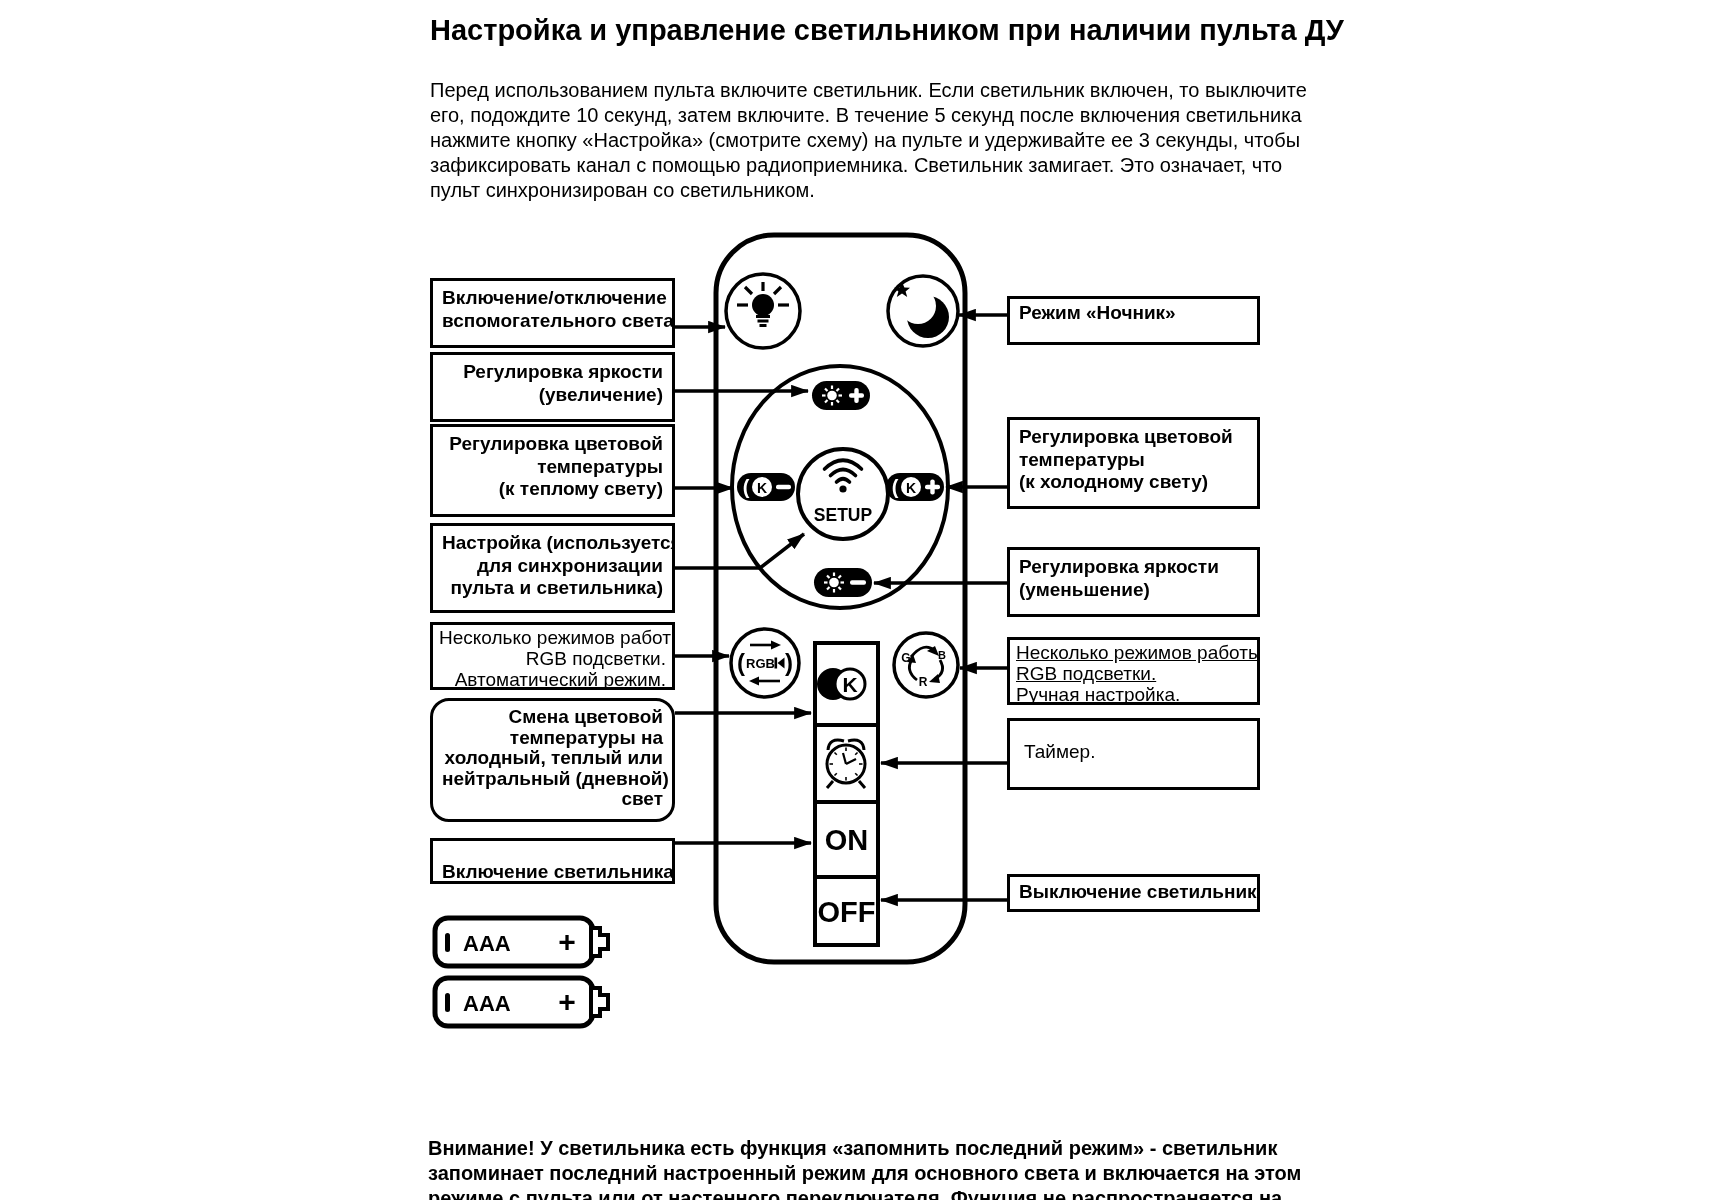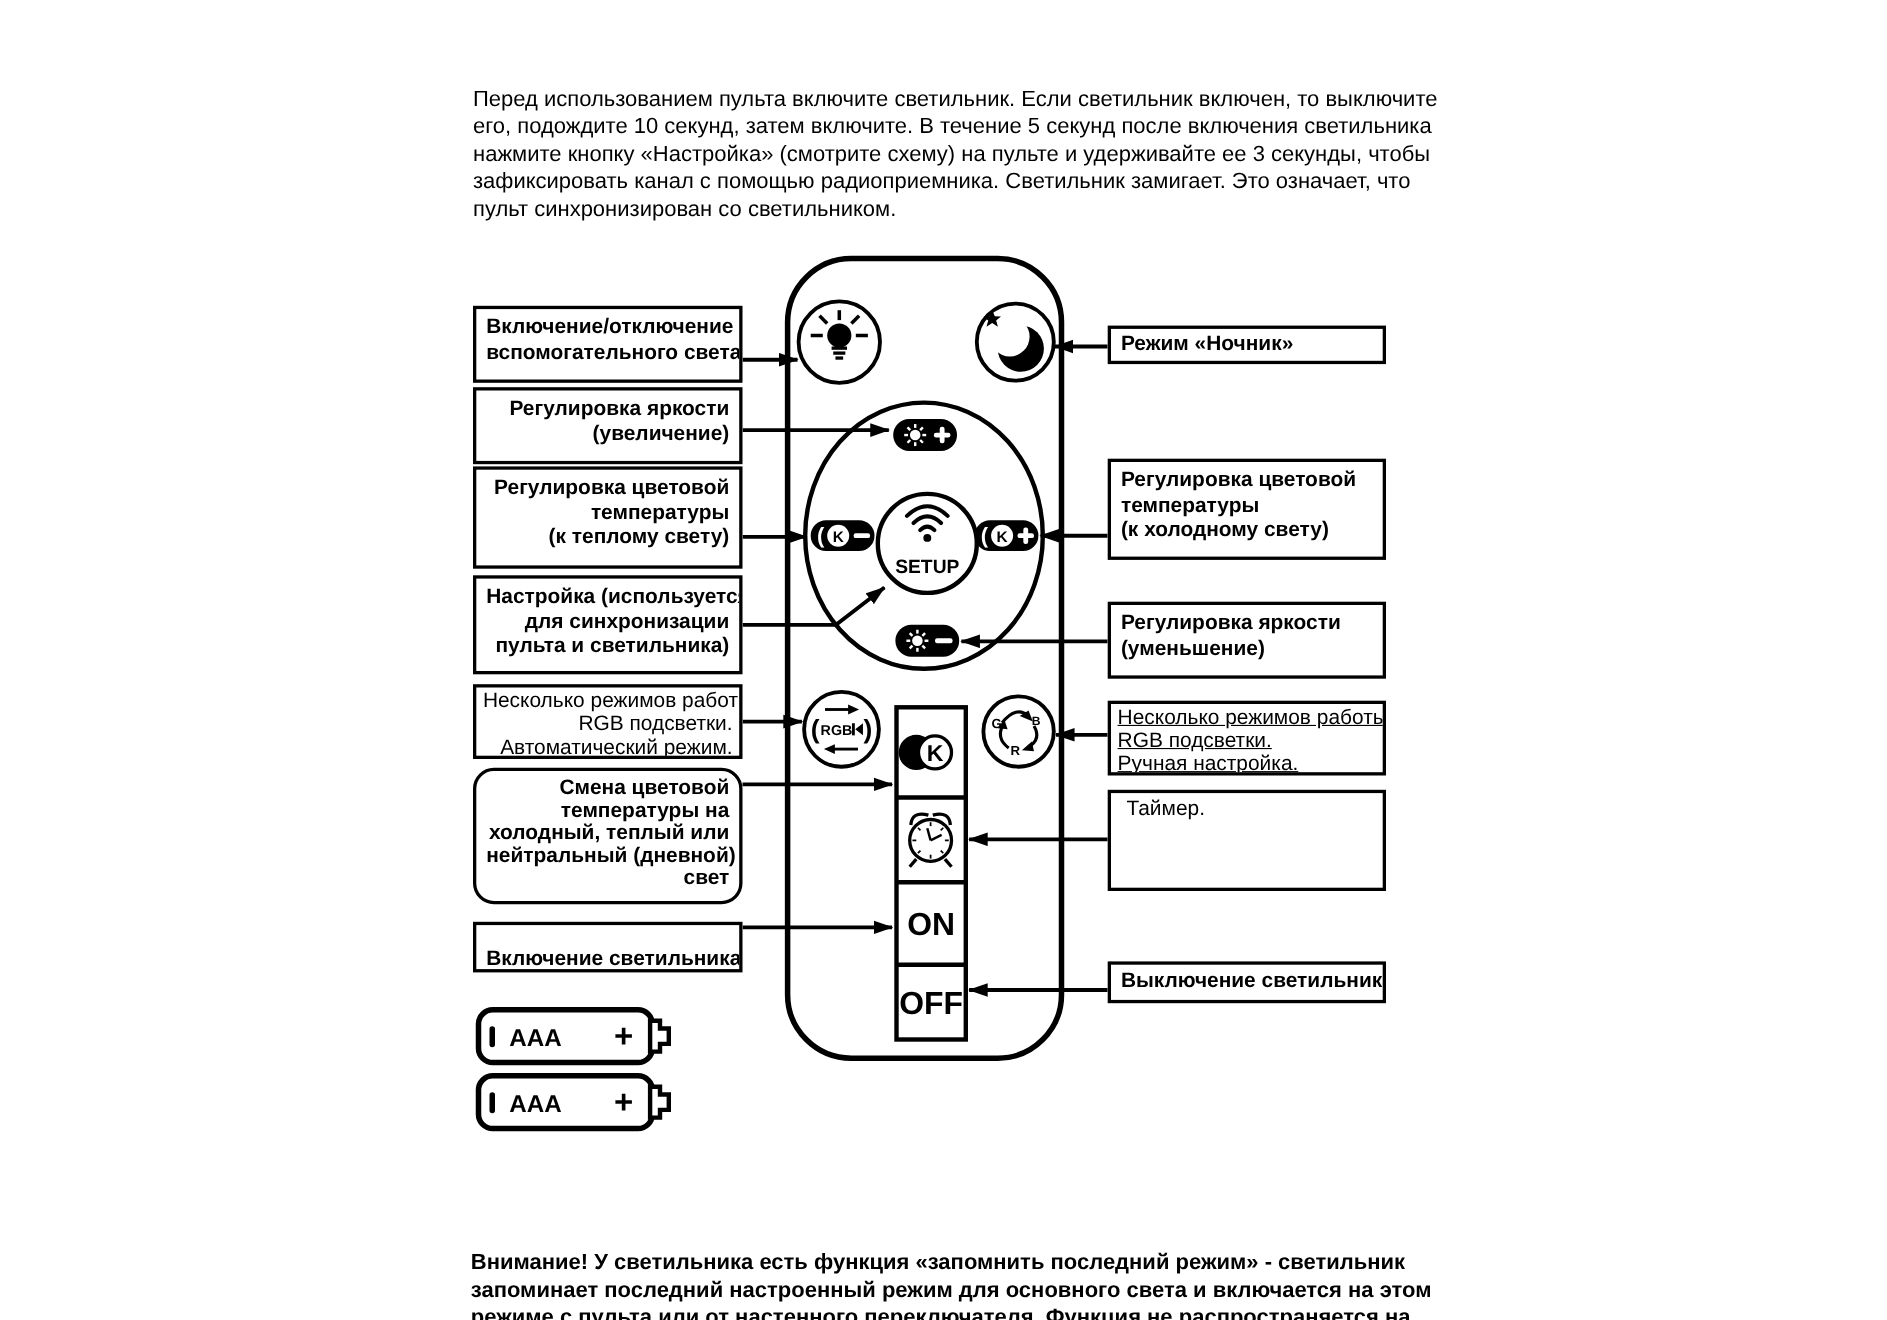--- a/index.html
+++ b/index.html
@@ -221,20 +221,21 @@
     </g>
     <g>
       <rect x="435" y="978" width="158" height="48" rx="13" fill="#fff" stroke="#000" stroke-width="5"></rect>
       <rect x="445" y="993" width="5" height="19" rx="2.5" fill="#000"></rect>
       <text x="463" y="1011" font-size="22" font-weight="bold" fill="#000">AAA</text>
       <text x="567" y="1012" font-size="30" font-weight="bold" fill="#000" text-anchor="middle">+</text>
       <path d="M591,988 l9,0 0,7 8,0 0,14 -8,0 0,7 -9,0 z" fill="#fff" stroke="#000" stroke-width="4"></path>
     </g>
   </svg>
 
+  <div id="title" class="txt">Настройка и управление светильником при наличии пульта ДУ</div>
   <div id="intro" class="txt">Перед использованием пульта включите светильник. Если светильник включен, то выключите
 его, подождите 10 секунд, затем включите. В течение 5 секунд после включения светильника
 нажмите кнопку «Настройка» (смотрите схему) на пульте и удерживайте ее 3 секунды, чтобы
 зафиксировать канал с помощью радиоприемника. Светильник замигает. Это означает, что
 пульт синхронизирован со светильником.</div>
 
   <div class="callout L" style="top:278px;height:70px;">Включение/отключение
 вспомогательного света</div>
   <div class="callout L" style="top:352px;height:70px;">Регулировка яркости
 (увеличение)</div>
@@ -247,29 +248,29 @@
   <div class="callout L light" style="top:622px;height:68px;">Несколько режимов работы
 RGB подсветки.
 Автоматический режим.</div>
   <div class="callout L" style="top:698px;height:124px;line-height:20.5px;border-radius:19px;">Смена цветовой
 температуры на
 холодный, теплый или
 нейтральный (дневной)
 свет</div>
   <div class="callout L" style="top:838px;height:36px;padding:20px 9px;">Включение светильника</div>
 
-  <div class="callout R" style="top:296px;height:35px;padding:3px 9px;">Режим «Ночник»</div>
+  <div class="callout R" style="top:296px;height:49px;padding:3px 9px;">Режим «Ночник»</div>
   <div class="callout R" style="top:417px;height:92px;">Регулировка цветовой
 температуры
 (к холодному свету)</div>
   <div class="callout R" style="top:547px;height:70px;">Регулировка яркости
 (уменьшение)</div>
   <div class="callout R light" style="top:637px;height:68px;text-decoration:underline;">Несколько режимов работы
 RGB подсветки.
 Ручная настройка.</div>
-  <div class="callout R light" style="top:718px;height:92px;padding:4px 14px;">Таймер.</div>
+  <div class="callout R light" style="top:718px;height:72px;padding:20px 14px;">Таймер.</div>
   <div class="callout R" style="top:874px;height:38px;padding:4px 9px;">Выключение светильника</div>
 
   <div id="warning" class="txt">Внимание! У светильника есть функция «запомнить последний режим» - светильник
 запоминает последний настроенный режим для основного света и включается на этом
 режиме с пульта или от настенного переключателя. Функция не распространяется на
 вспомогательный свет.</div>
 </div>
 
 </body></html>

